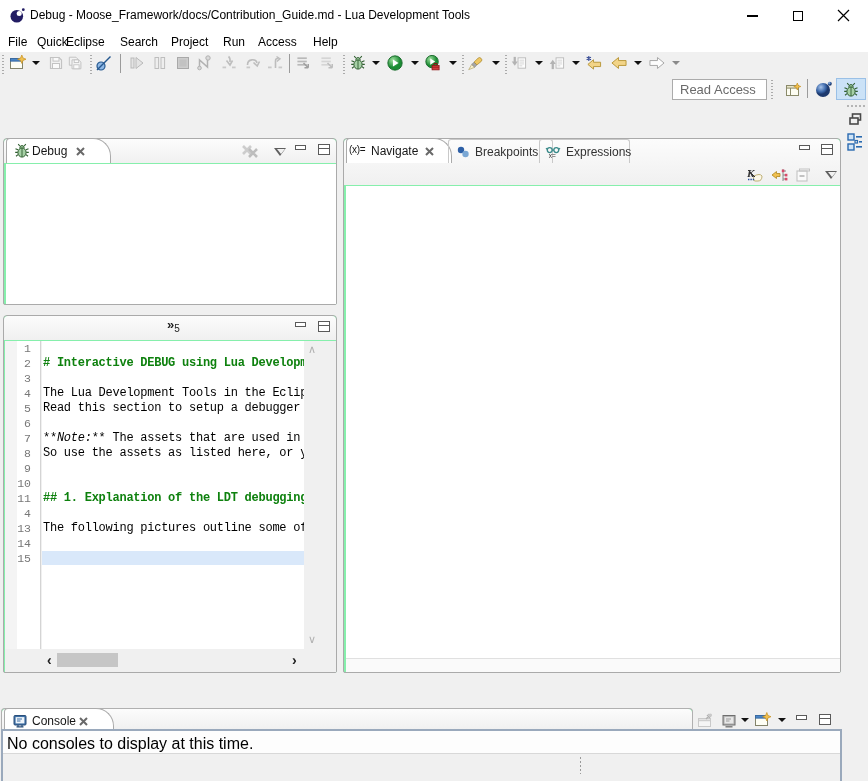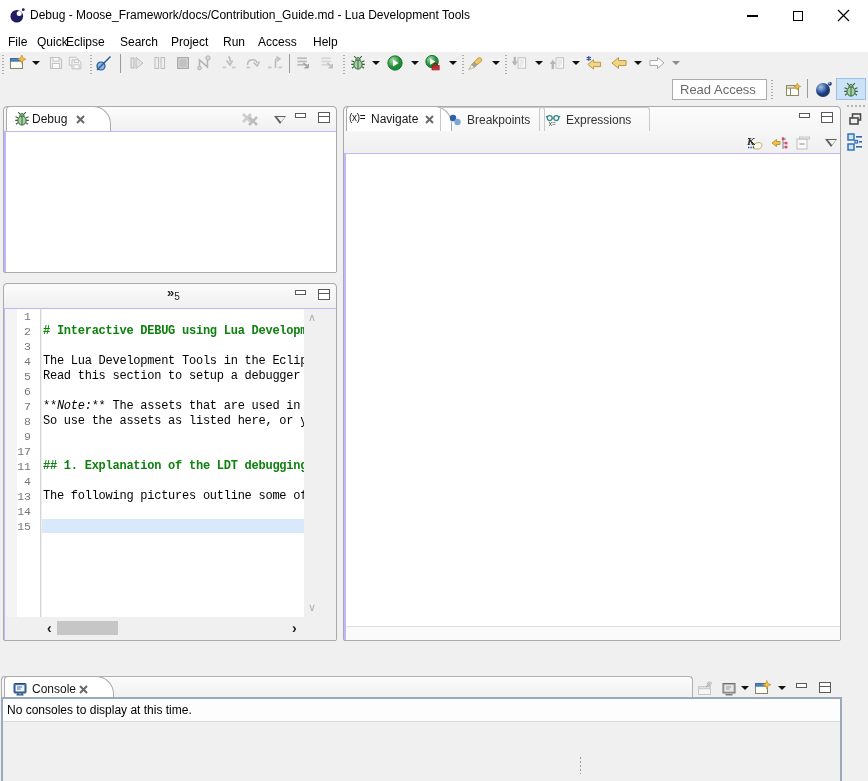--- a/index.html
+++ b/index.html
@@ -24,21 +24,21 @@
 .dotsep { position:absolute; top:2px; width:2px; height:21px;
   background-image:radial-gradient(circle, #ababab 0.8px, transparent 1px);
   background-size:2px 3px; }
 
 
 #qa { position:absolute; left:672px; top:1px; width:95px; height:21px; border:1px solid #ababab; background:#fff; }
 #qa span { position:absolute; left:7px; top:2px; color:#6a6a6a; font-size:13px; }
 #persp-debug { position:absolute; left:836px; top:0px; width:30px; height:22px; background:#cbe2f7; border:1px solid #9ac0e6; }
 
 
-.panel { position:absolute; background:#c4b5fd; border:1px solid #aaaaaa; border-radius:4px 4px 2px 2px; }
+.panel { position:absolute; background:#86efac; border:1px solid #aaaaaa; border-radius:4px 4px 2px 2px;margin-top:32px; }
 .phead { position:absolute; left:0; top:0; right:0; height:24px; background:linear-gradient(#fcfcfc,#f0f0f0); border-radius:4px 4px 0 0; }
 .tab-active { position:absolute; top:-1px; height:25px; background:#fff;
   border:1px solid #aaaaaa; border-bottom:none; border-radius:4px 18px 0 0; }
 .tab-active .tlabel { position:absolute; top:5px; font-size:12px; color:#161616; white-space:nowrap; }
 .closex { position:absolute; top:7px; width:11px; height:11px; }
 .pwhite { position:absolute; background:#fff; }
 
 
 .icmin { position:absolute; width:11px; height:5px; border:1px solid #5a5a5a; background:#fff; }
 .icmax { position:absolute; width:12px; height:11px; border:1px solid #5a5a5a; background:#fff; }
@@ -319,28 +319,28 @@
 
 <div class="panel" id="p-vars" style="left:343px;top:106px;width:498px;height:535px">
   <div class="phead" style="height:46px"></div>
   <div class="tab-active" style="left:2px;width:106px">
     <span class="tlabel" style="left:2px;font-size:10px;letter-spacing:-0.3px">(x)=</span>
     <span class="tlabel" style="left:24px">Navigate</span>
     <svg class="closex" style="left:77px" width="11" height="11" viewBox="0 0 11 11">
       <path d="M2 2 L9 9 M9 2 L2 9" stroke="#696969" stroke-width="2"></path>
     </svg>
   </div>
-  <div class="itab" style="left:96px;width:105px">
+  <div class="itab" style="left:104px;width:105px">
     <svg class="tabicon" style="left:6px" width="16" height="16" viewBox="0 0 16 16">
       <circle cx="6" cy="6" r="3.2" fill="#2d5fa6"></circle>
       <circle cx="10.5" cy="10" r="3.2" fill="#7aa7d4"></circle>
     </svg>
     <span class="tlabel" style="left:26px">Breakpoints</span>
   </div>
-  <div class="itab" style="left:195px;width:111px">
+  <div class="itab" style="left:195px;width:91px">
     <svg class="tabicon" style="left:5px" width="17" height="16" viewBox="0 0 17 16">
       <circle cx="5" cy="6" r="2.6" fill="none" stroke="#3a8a8a" stroke-width="1.4"></circle>
       <circle cx="12" cy="6" r="2.6" fill="none" stroke="#3a8a8a" stroke-width="1.4"></circle>
       <path d="M7.6 6 L9.4 6 M2.4 5 L1 4 M14.6 5 L16 4" stroke="#3a8a8a" stroke-width="1.2"></path>
       <text x="4" y="14" font-size="7" fill="#333" font-family="Liberation Sans">x=</text>
     </svg>
     <span class="tlabel" style="left:26px">Expressions</span>
   </div>
   <div class="icmin" style="left:455px;top:6px"></div>
   <div class="icmax" style="left:477px;top:5px"></div>
@@ -379,21 +379,21 @@
     <div id="ed-gutter">
       <div style="top:0px">1</div>
         <div style="top:15px">2</div>
         <div style="top:30px">3</div>
       <div style="top:45px">4</div>
         <div style="top:60px">5</div>
         <div style="top:75px">6</div>
       <div style="top:90px">7</div>
         <div style="top:105px">8</div>
         <div style="top:120px">9</div>
-      <div style="top:135px">17</div>
+      <div style="top:135px">10</div>
         <div style="top:150px">11</div>
         <div style="top:165px">4</div>
       <div style="top:180px">13</div>
         <div style="top:195px">14</div>
         <div style="top:210px">15</div>
     </div>
     <div id="ed-text">
       <div id="curline"></div>
       <div class="eline green" style="top:15px"># Interactive DEBUG using Lua Development Tools in Eclipse</div>
       <div class="eline" style="top:45px">The Lua Development Tools in the Eclipse environment provide</div>
@@ -446,21 +446,21 @@
   <svg class="abs" style="left:753px;top:3px" width="17" height="17" viewBox="0 0 17 17">
     <rect x="0.5" y="3.5" width="12" height="10" fill="#fefef4" stroke="#84846a"></rect>
     <rect x="0.5" y="3.5" width="12" height="2.6" fill="#4a86c8" stroke="#3a6aa0"></rect>
     <path d="M11.8 0.5 L13 3.5 L16 4.7 L13 5.9 L11.8 8.9 L10.6 5.9 L7.6 4.7 L10.6 3.5 Z" fill="#f0c050" stroke="#c89020" stroke-width="0.7"></path>
   </svg>
   <div class="dd" style="left:776px;top:9px"></div>
   <div class="icmin" style="left:794px;top:6px"></div>
   <div class="icmax" style="left:817px;top:5px"></div>
   <div id="console-box">
     <div id="console-row">
-        <span class="abs" style="left:4px;top:4px;font-size:12px">No consoles to display at this time.</span>
+        <span class="abs" style="left:4px;top:4px;font-size:16px">No consoles to display at this time.</span>
       </div>
   </div>
 </div>
 
 <div class="abs" style="left:846px;top:104px;width:20px;height:4px;background-image:radial-gradient(circle,#b5b5b5 1px,transparent 1.1px);background-size:4px 4px"></div>
 <svg class="abs" style="left:849px;top:113px" width="13" height="12" viewBox="0 0 13 12">
   <rect x="3.5" y="1" width="8" height="6" fill="none" stroke="#4a4a4a" stroke-width="1.6"></rect>
   <rect x="1" y="5" width="8" height="6" fill="#f0f0f0" stroke="#4a4a4a" stroke-width="1.6"></rect>
 </svg>
 <svg class="abs" style="left:847px;top:133px" width="16" height="18" viewBox="0 0 16 18">

